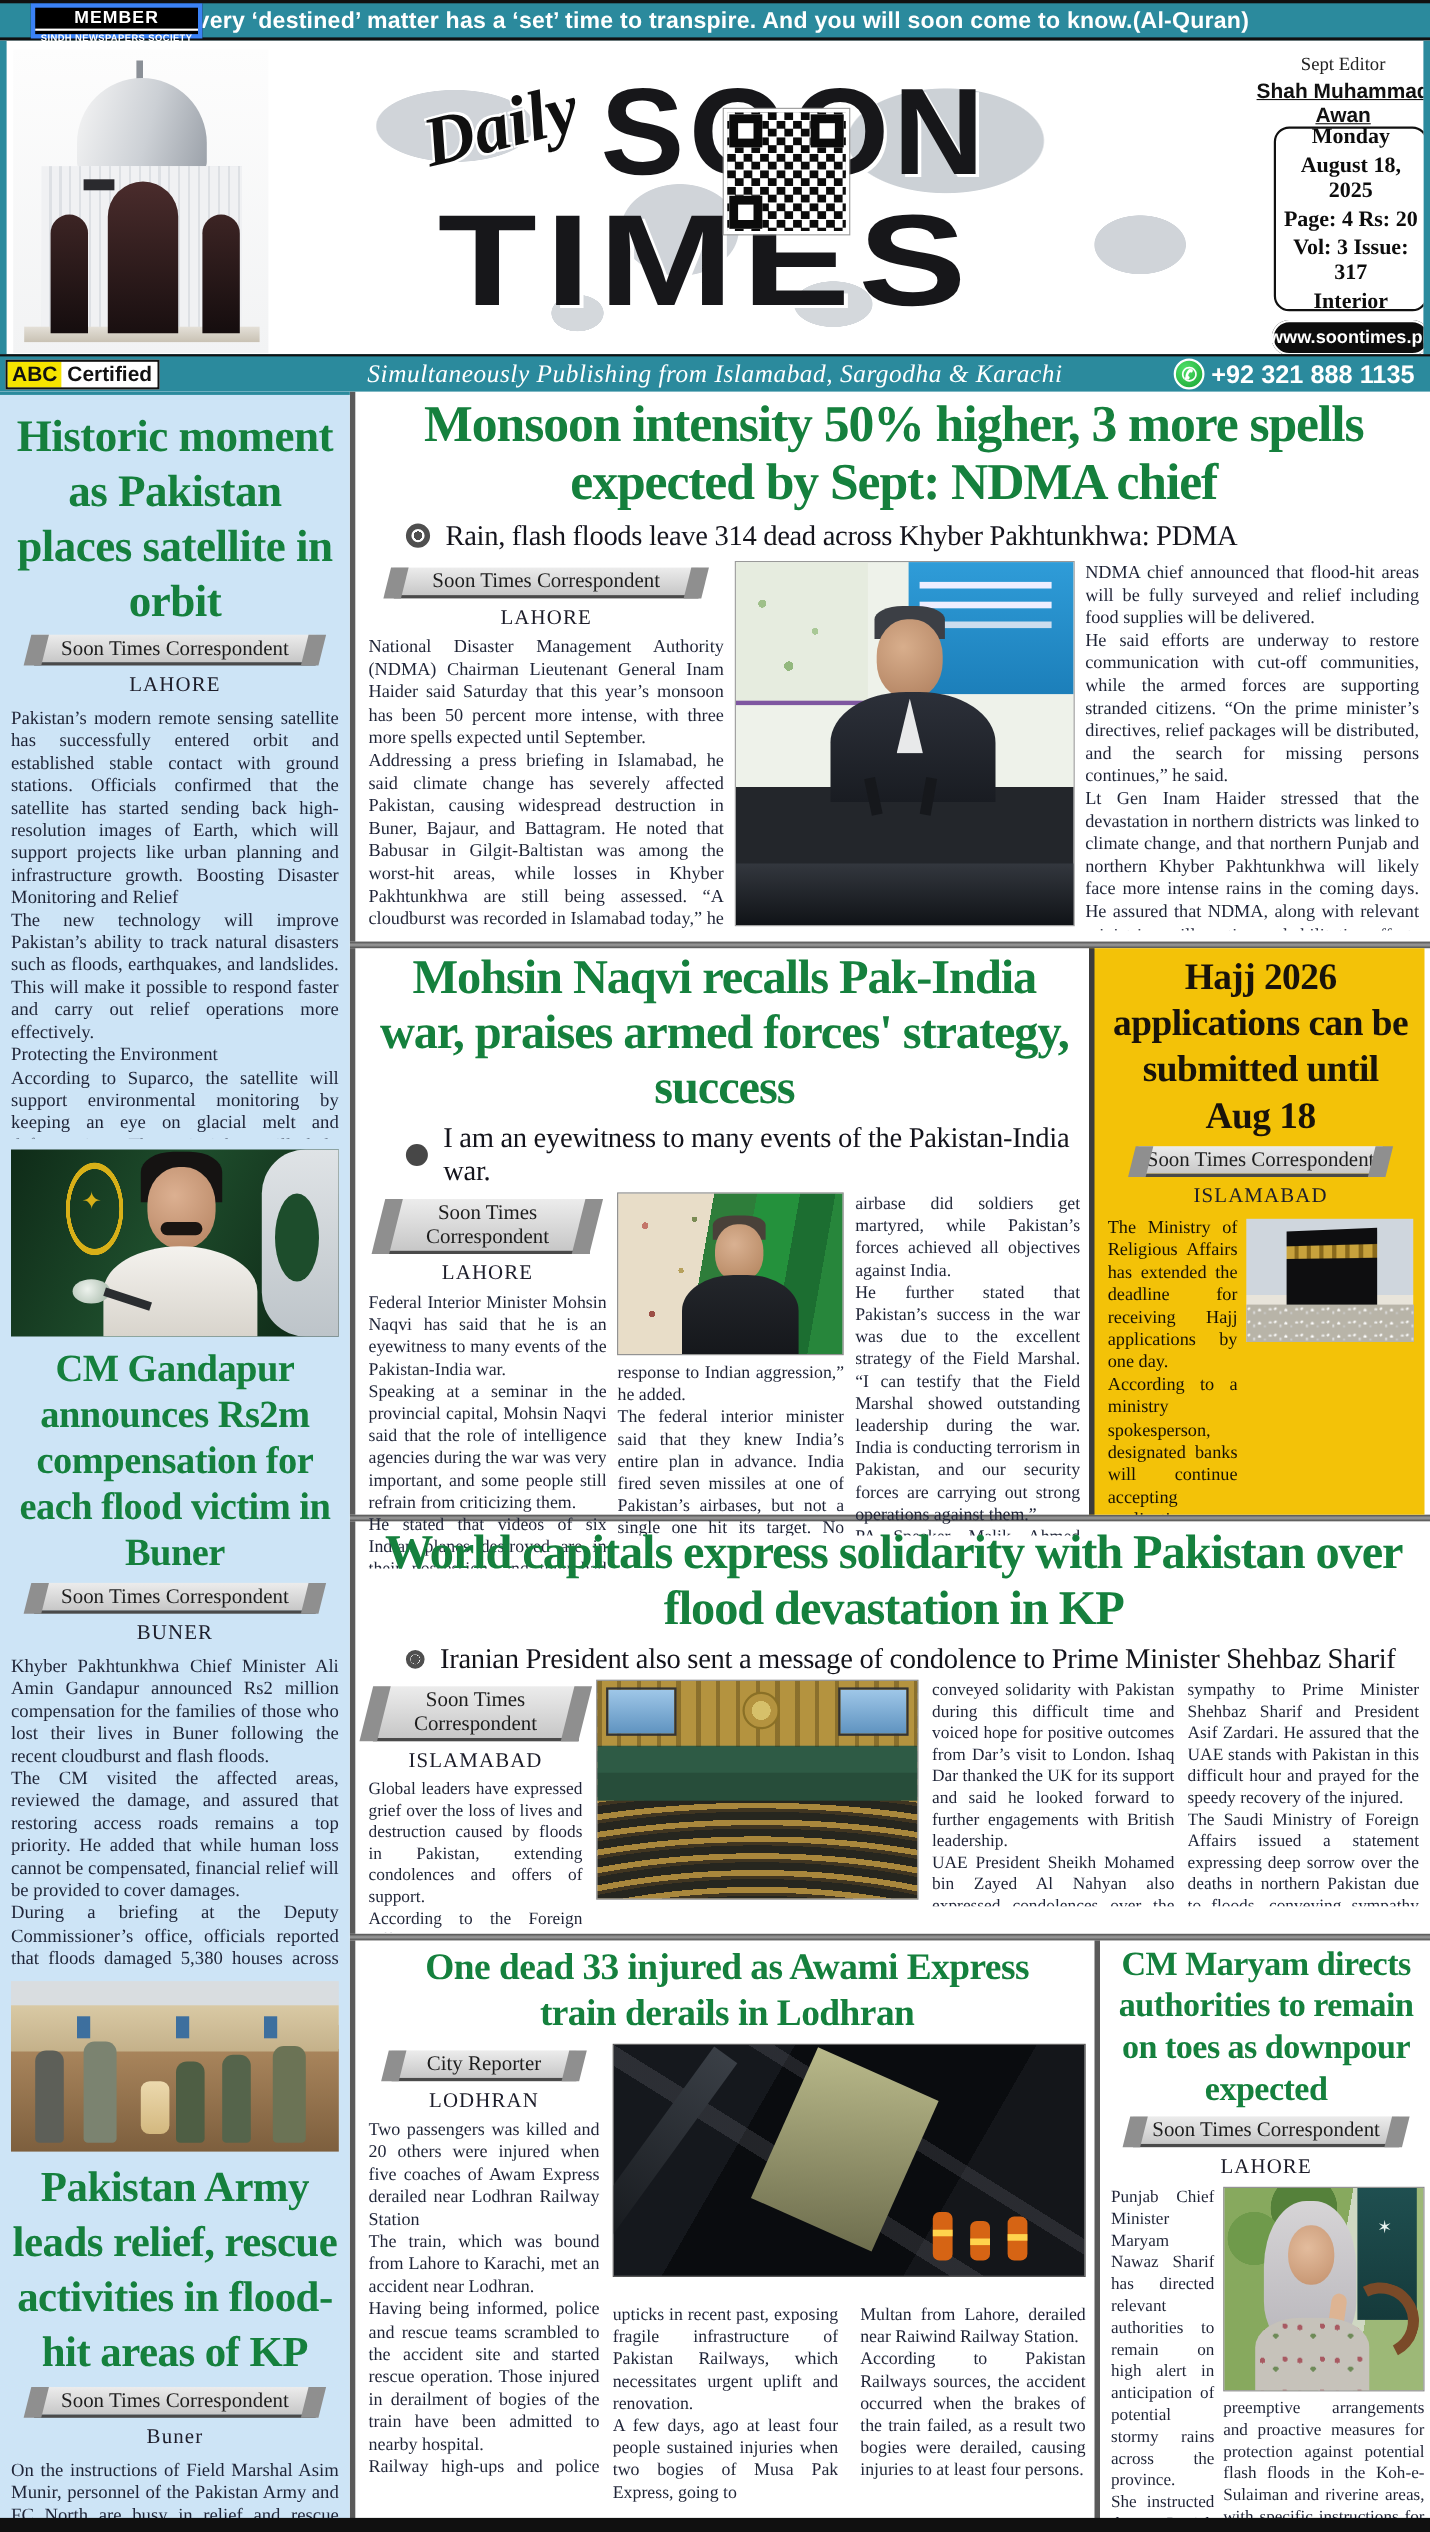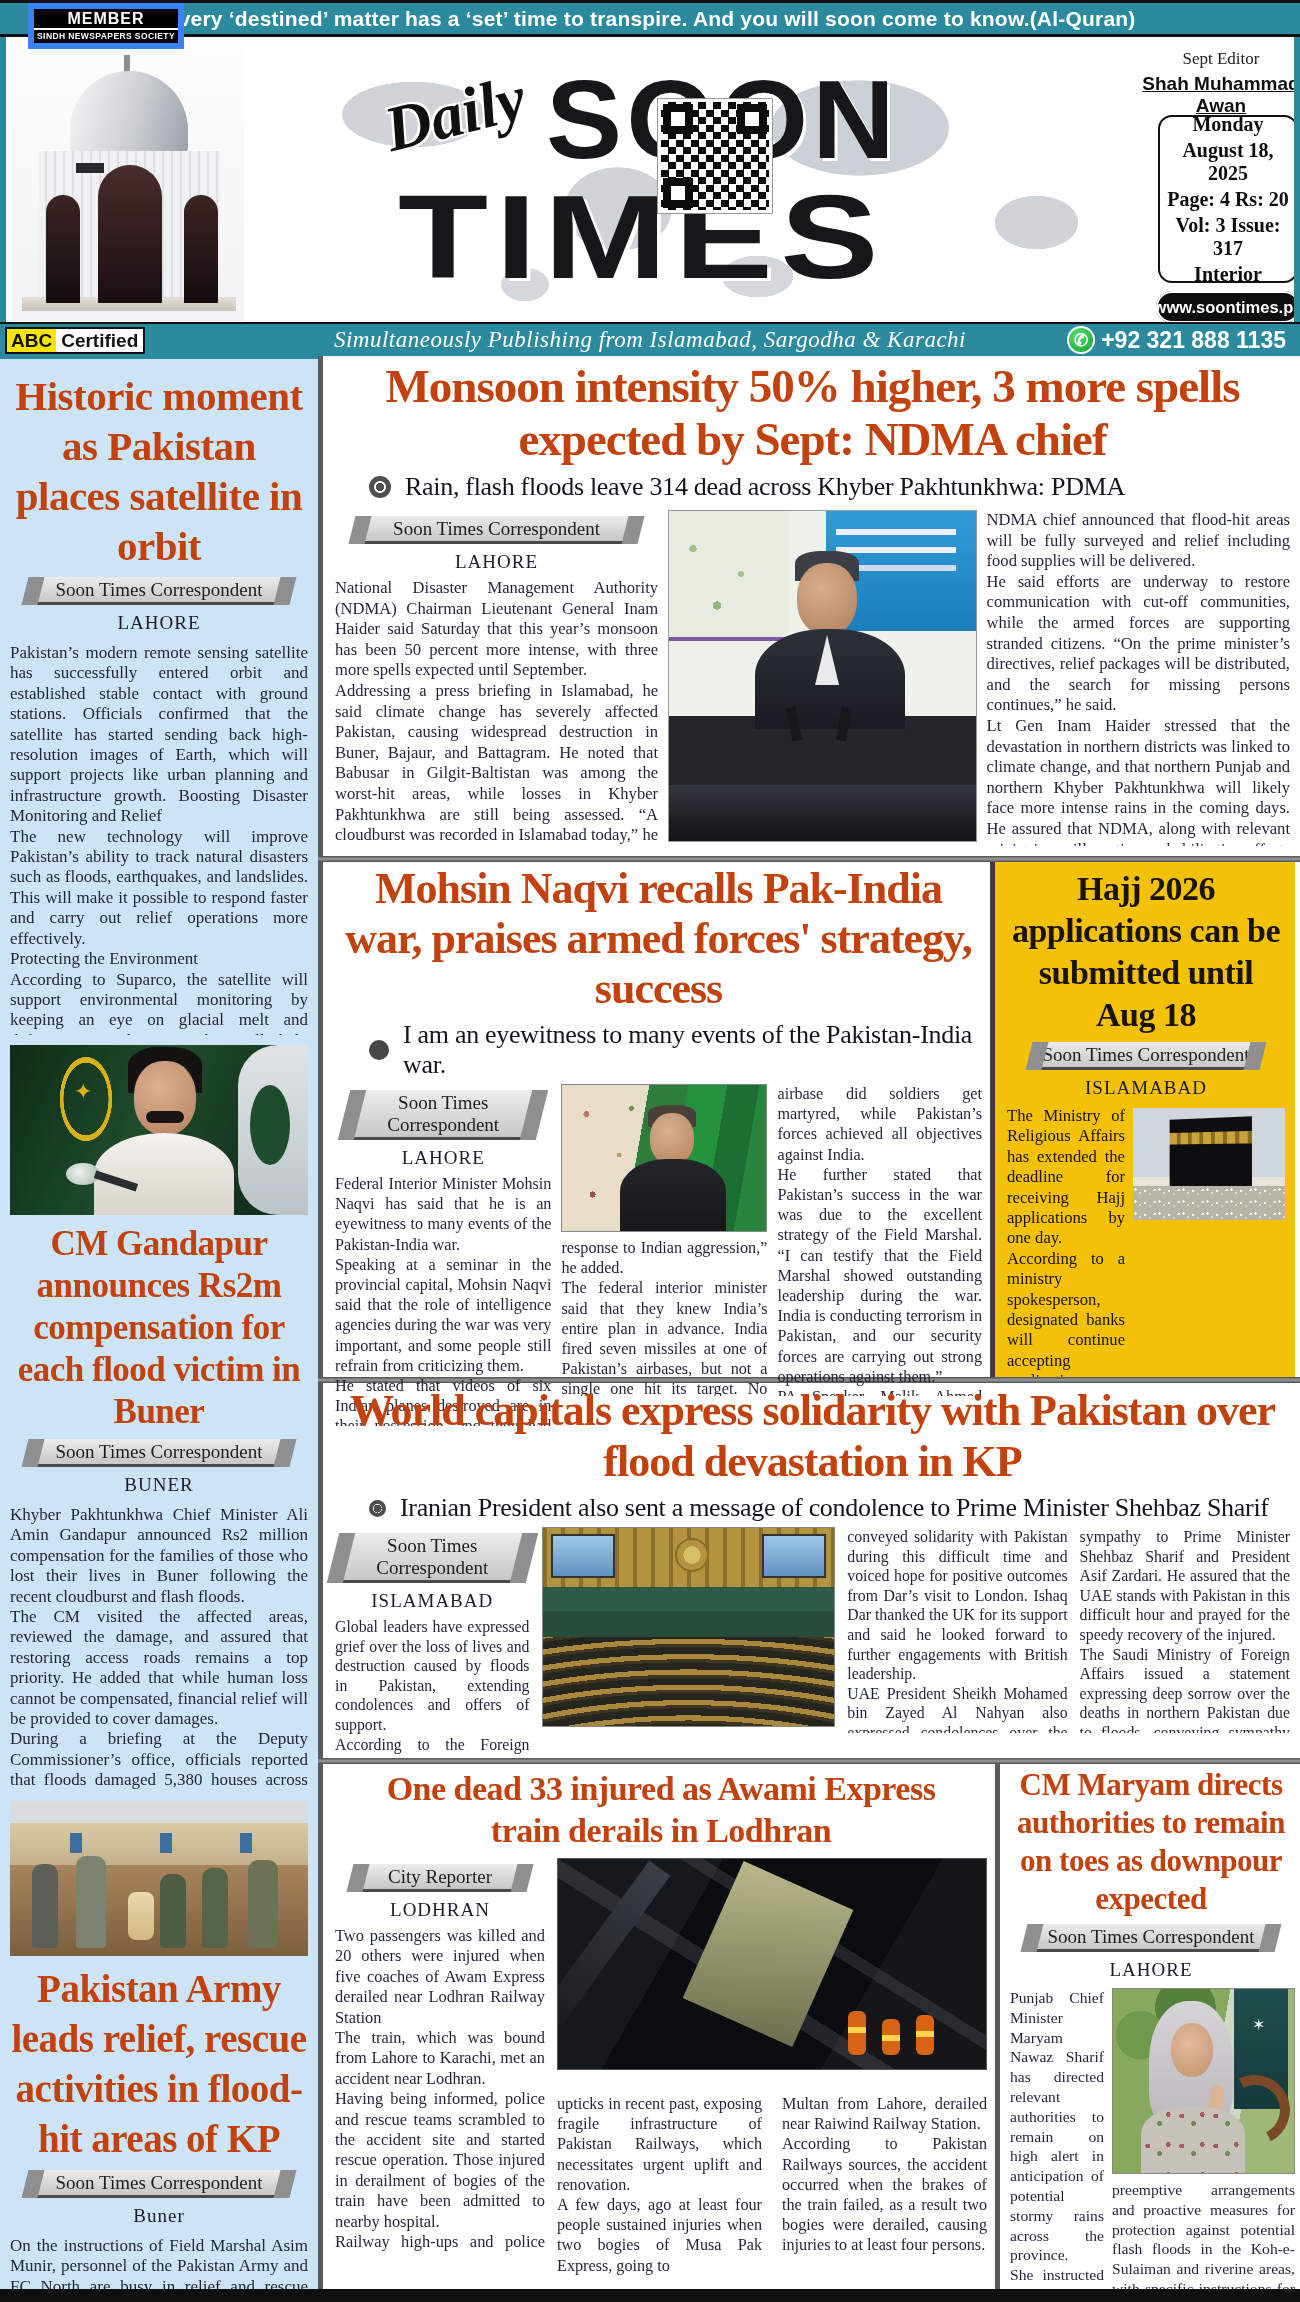--- a/index.html
+++ b/index.html
@@ -2,21 +2,21 @@
 <html><head>
 <meta charset="utf-8">
 <style>
   * { margin:0; padding:0; box-sizing:border-box; }
   body { background:#6b6b6b; font-family:"Liberation Serif", serif; }
   .page { position:relative; width:1300px; height:2302px; margin:0 auto; background:#ffffff; overflow:hidden; }
 
   
   .topbar { position:absolute; left:0; top:0; width:1300px; height:37px; background:#2b8a9d; border-top:3px solid #111; border-bottom:3px solid #111; display:flex; align-items:center; justify-content:center; }
   .topbar .quote { color:#fff; font-family:"Liberation Sans", sans-serif; font-weight:bold; font-size:21px; letter-spacing:.2px; }
-  .member { position:absolute; left:28px; top:3px; width:156px; height:46px; background:#000; border:6px solid #3b82f6; z-index:5; text-align:center; color:#fff; font-family:"Liberation Sans", sans-serif; }
+  .member { position:absolute; left:28px; top:3px; width:156px; height:32px; background:#000; border:4px solid #3b82f6; z-index:5; text-align:center; color:#fff; font-family:"Liberation Sans", sans-serif; }
   .member .m1 { font-size:16px; font-weight:bold; line-height:19px; letter-spacing:1px; }
   .member .m2 { font-size:8.5px; font-weight:bold; border-top:2px solid #fff; line-height:13px; letter-spacing:.4px; }
 
   
   .header { position:absolute; left:0; top:37px; width:1300px; height:285px; background:#fff; border-left:6px solid #2b8a9d; border-right:6px solid #2b8a9d; overflow:hidden; }
   .worldmap { position:absolute; left:240px; top:10px; width:930px; height:270px; opacity:.85;
     background:
       radial-gradient(ellipse 120px 55px at 18% 25%, #c8cdd3 59%, transparent 60%),
       radial-gradient(ellipse 90px 70px at 40% 60%, #c8cdd3 59%, transparent 60%),
       radial-gradient(ellipse 150px 80px at 66% 30%, #c3c9cf 59%, transparent 60%),
@@ -58,21 +58,21 @@
   .phone { position:absolute; right:14px; top:2px; display:flex; align-items:center; gap:6px; color:#fff; font-family:"Liberation Sans", sans-serif; font-weight:bold; font-size:23px; }
   .wa { width:28px; height:28px; border-radius:50%; background:radial-gradient(circle at 35% 30%, #4fe069, #18a332); color:#fff; font-size:17px; display:flex; align-items:center; justify-content:center; border:2px solid #fff; }
 
   
   .bodywrap { position:absolute; left:0; top:356px; width:1300px; height:1934px; display:flex; }
   .leftcol { width:318px; background:#cde4f6; padding:2px 10px 0 10px; overflow:hidden; border-top:3px solid #2b8a9d; }
   .main { width:982px; overflow:hidden; }
 
   .hline { height:6px; background:linear-gradient(180deg,#4d4d4d,#9c9c9c 50%,#4d4d4d); }
 
-  h1,h2,h3 { font-family:"Liberation Serif", serif; font-weight:600; color:#c2410c; text-align:center; letter-spacing:-.5px; }
+  h1,h2,h3 { font-family:"Liberation Serif", serif; font-weight:600; color:#15803d; text-align:center; letter-spacing:-.5px; }
 
   .byline { position:relative; margin:6px auto 0; width:86%; background:linear-gradient(180deg,#ececec,#c7c7c7); border-bottom:3px solid #4a4a4a; text-align:center; font-size:19px; color:#1d1d1d; padding:2px 0 1px; }
   .byline::before { content:""; position:absolute; left:-6px; top:0; bottom:-3px; width:16px; background:#8f8f8f; transform:skewX(-14deg); }
   .byline::after  { content:""; position:absolute; right:-6px; top:0; bottom:-3px; width:16px; background:#8f8f8f; transform:skewX(-14deg); }
   .dateline { text-align:center; font-size:19px; color:#1d1d2a; letter-spacing:1px; padding:7px 0 5px; }
   .bodytxt { font-size:16.6px; line-height:20.6px; text-align:justify; white-space:pre-line; color:#1f2437; overflow:hidden; }
 
   .subhead { display:flex; align-items:center; gap:14px; margin:6px 0 4px 34px; }
   .subhead .txt { font-size:26px; color:#14141c; letter-spacing:-.3px; }
   .dot-ring { width:22px; height:22px; border-radius:50%; border:5px solid #4f4f4f; background:radial-gradient(circle,#4f4f4f 0 4px,#fff 4px); flex:none; }

